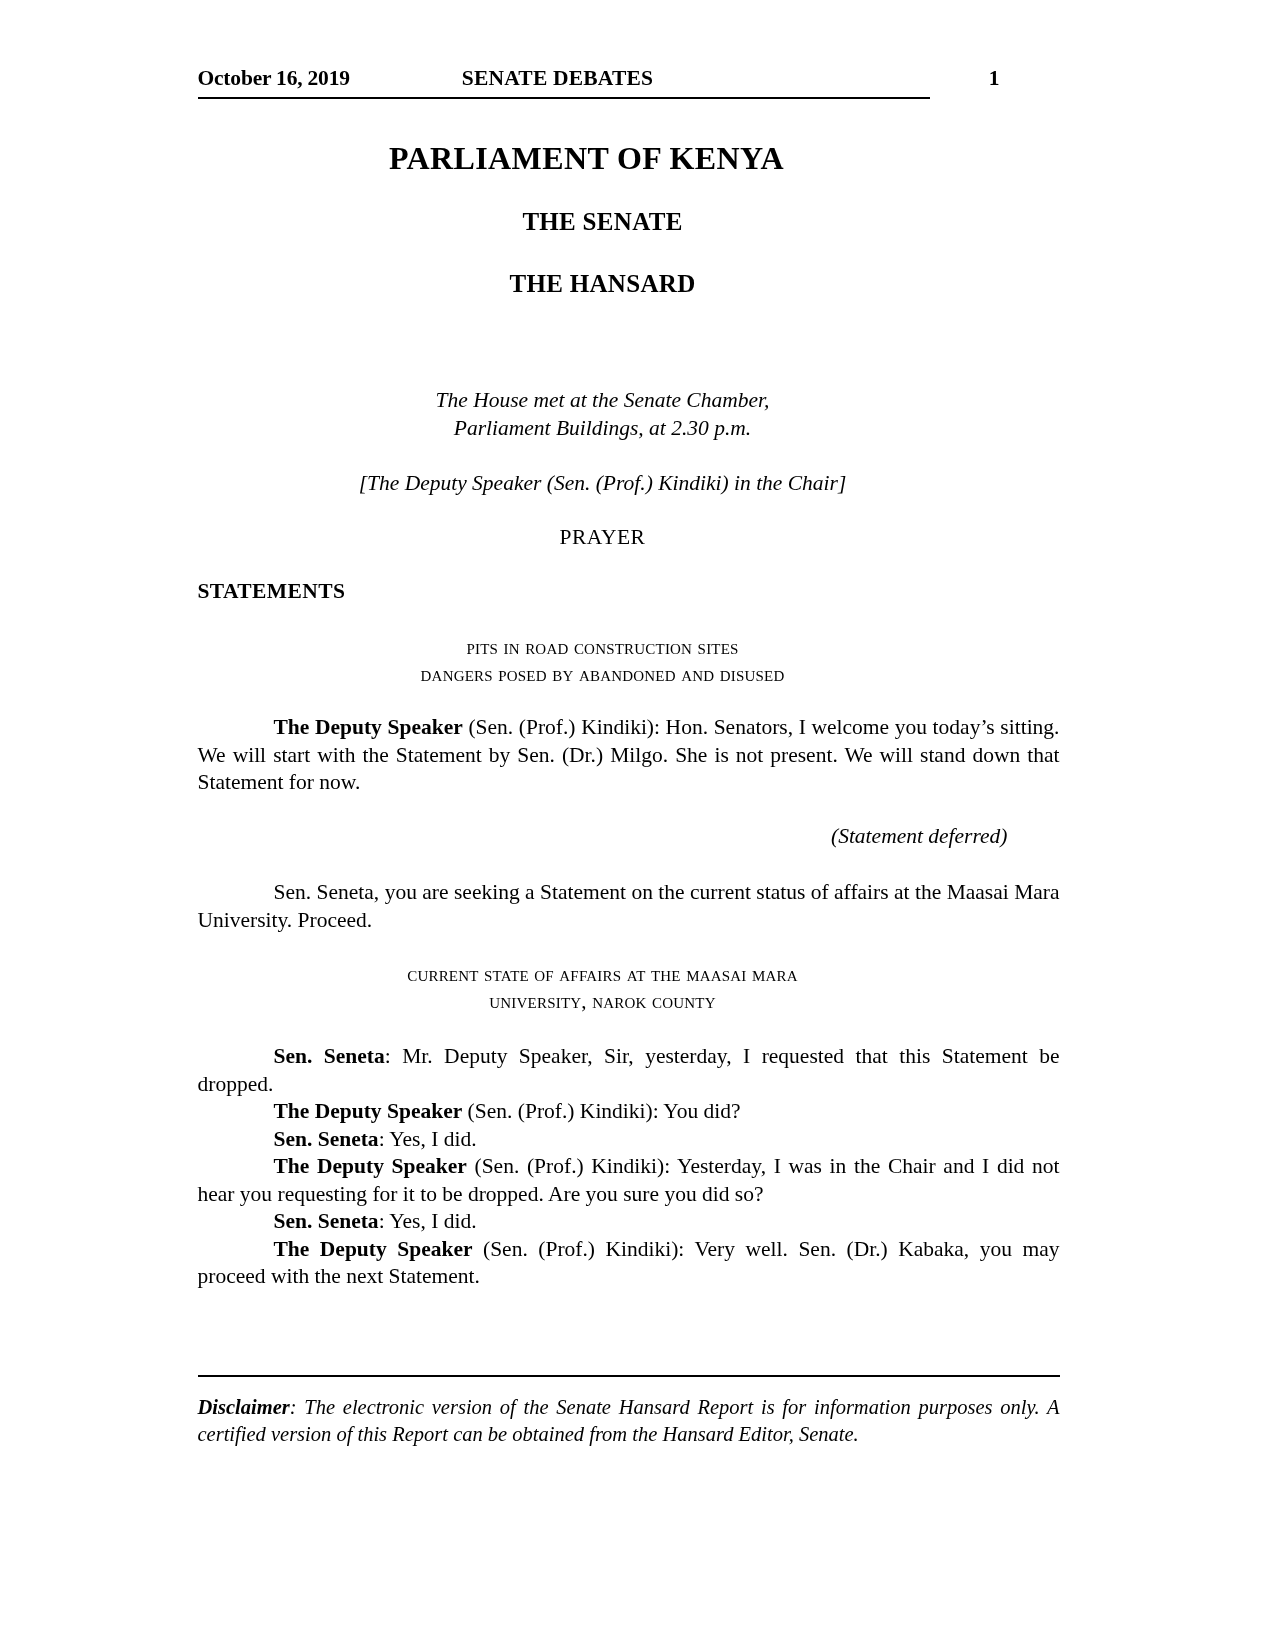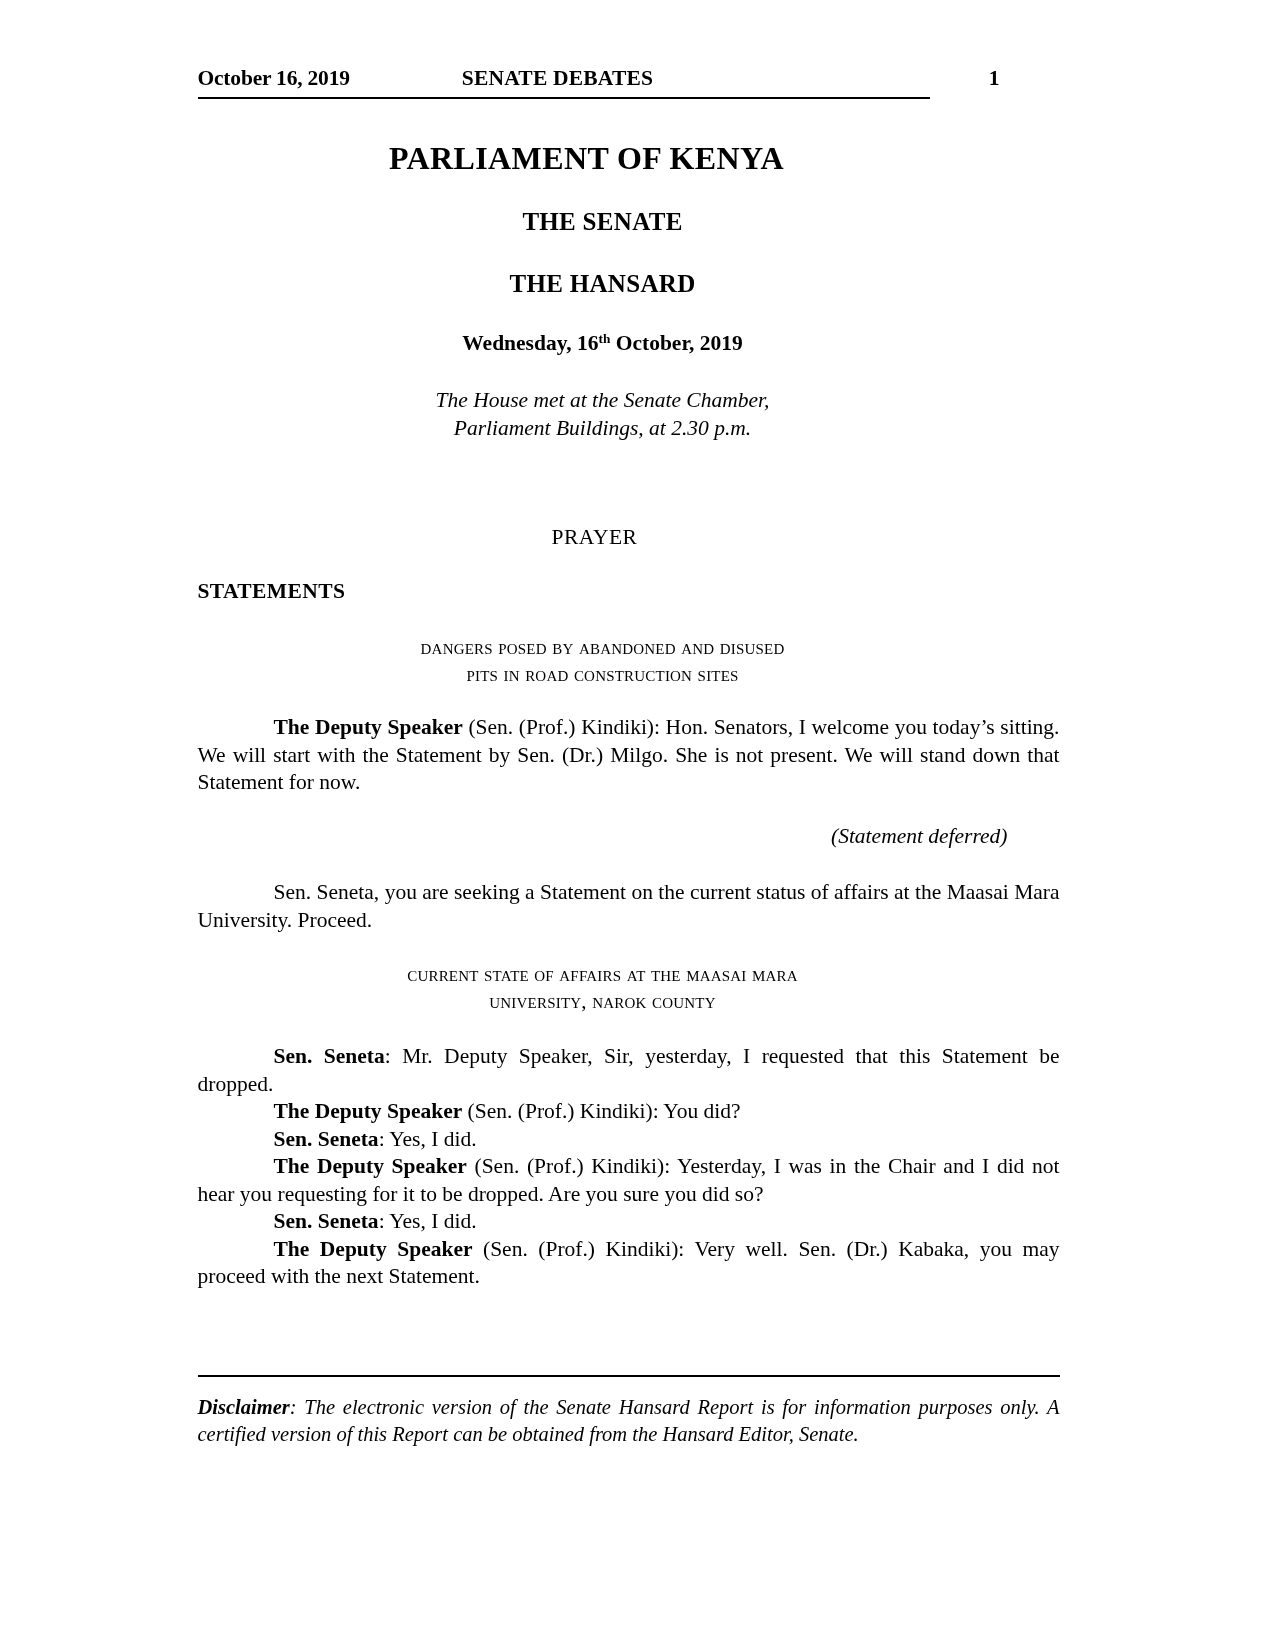--- a/index.html
+++ b/index.html
@@ -131,21 +131,21 @@
     left: 176px;
     top: 471px;
     width: 810px;
     text-align: center;
     font-size: 21.5px;
     font-style: italic;
   }
 
   .prayer-line {
     position: absolute;
-    left: 168px;
+    left: 176px;
     top: 525px;
     width: 810px;
     text-align: center;
     font-size: 21.5px;
     font-weight: normal;
     letter-spacing: 0.5px;
   }
 
   .section-head {
     position: absolute;
@@ -241,31 +241,31 @@
       <span class="hdr-title">SENATE DEBATES</span>
       <span class="hdr-pageno">1</span>
     </div>
     <div class="hdr-rule"></div>
   </div>
 
   <div class="doc-title">PARLIAMENT OF KENYA</div>
   <div class="doc-sub1">THE SENATE</div>
   <div class="doc-sub2">THE HANSARD</div>
 
-  <div class="doc-date"><span>Wednesday, 16</span><sup>th</sup><span> October, 2019</span></div>
 
   <div class="meet-line l1">The House met at the Senate Chamber,</div>
   <div class="meet-line l2">Parliament Buildings, at 2.30 p.m.</div>
 
+  <div class="chair-line">[The Deputy Speaker (Sen. (Prof.) Kindiki) in the Chair]</div>
   <div class="prayer-line">PRAYER</div>
   <div class="section-head">STATEMENTS</div>
 
   <div class="smallcaps-head h1">
+    <div>Pits in Road Construction Sites</div>
     <div>Dangers Posed by Abandoned and Disused</div>
-    <div>Pits in Road Construction Sites</div>
   </div>
 
   <div class="body-block b1">
     <p class="indent"><span class="speaker">The Deputy Speaker</span><span> (Sen. (Prof.) Kindiki): Hon. Senators, I welcome you today’s sitting.  We will start with the Statement by Sen. (Dr.) Milgo. She is not present. We will stand down that Statement for now.</span></p>
   </div>
 
   <div class="deferred">(Statement deferred)</div>
 
   <div class="body-block b2">
     <p class="indent">Sen. Seneta, you are seeking a Statement on the current status of affairs at the Maasai Mara University. Proceed.</p>

